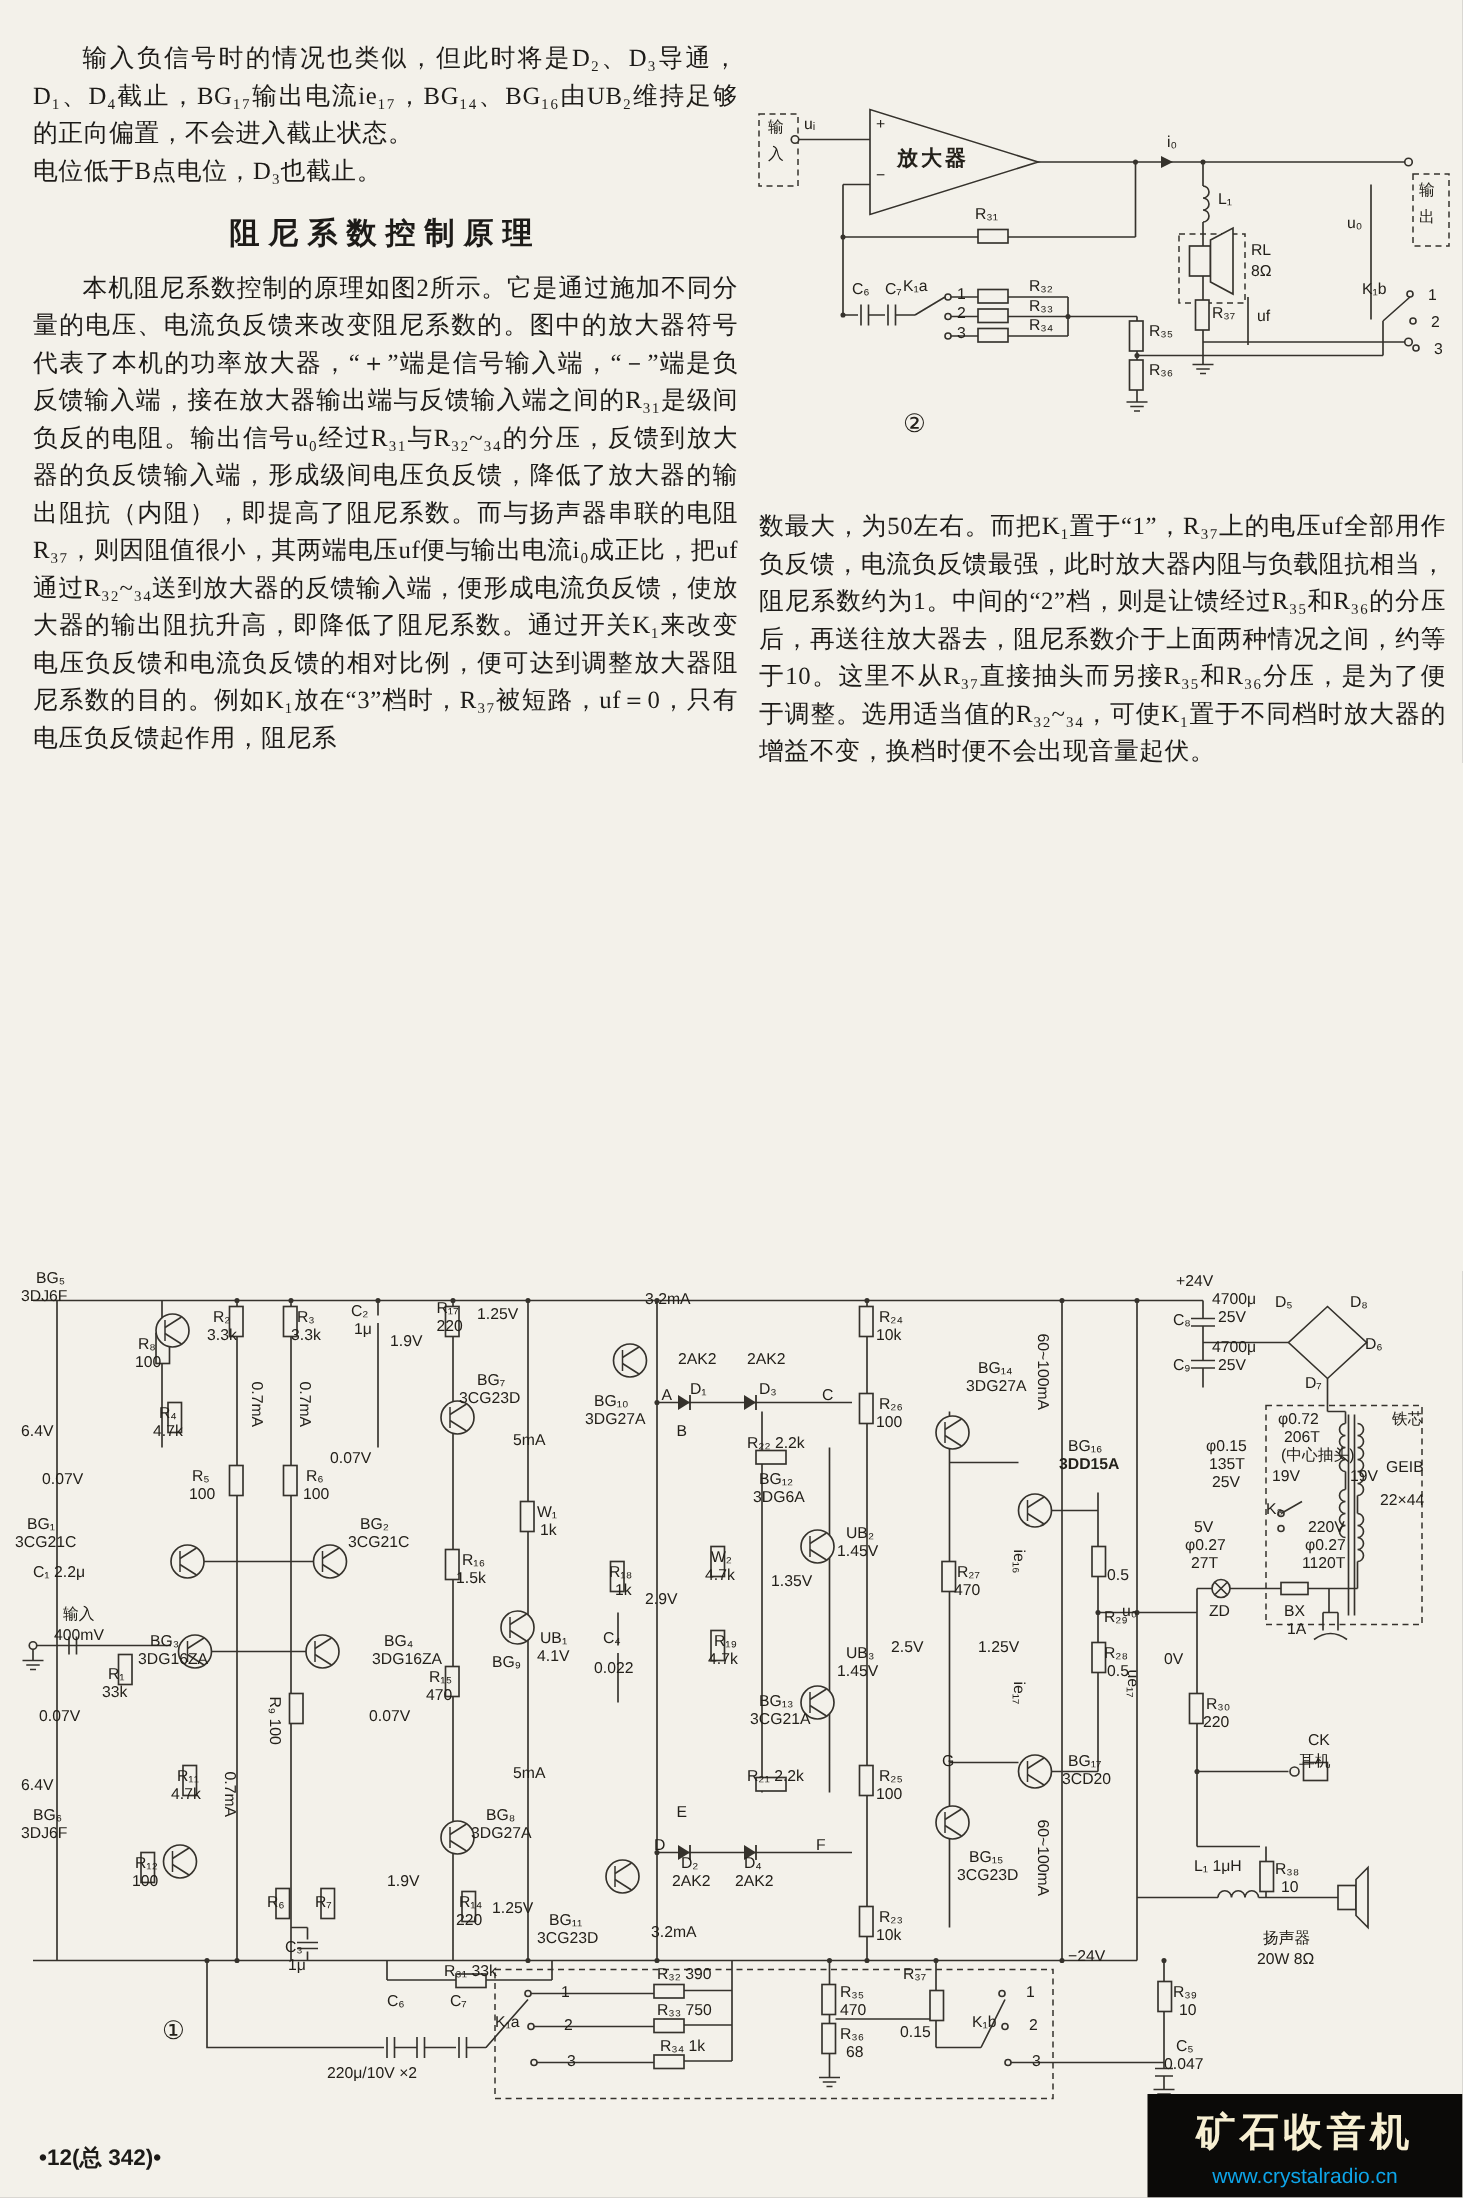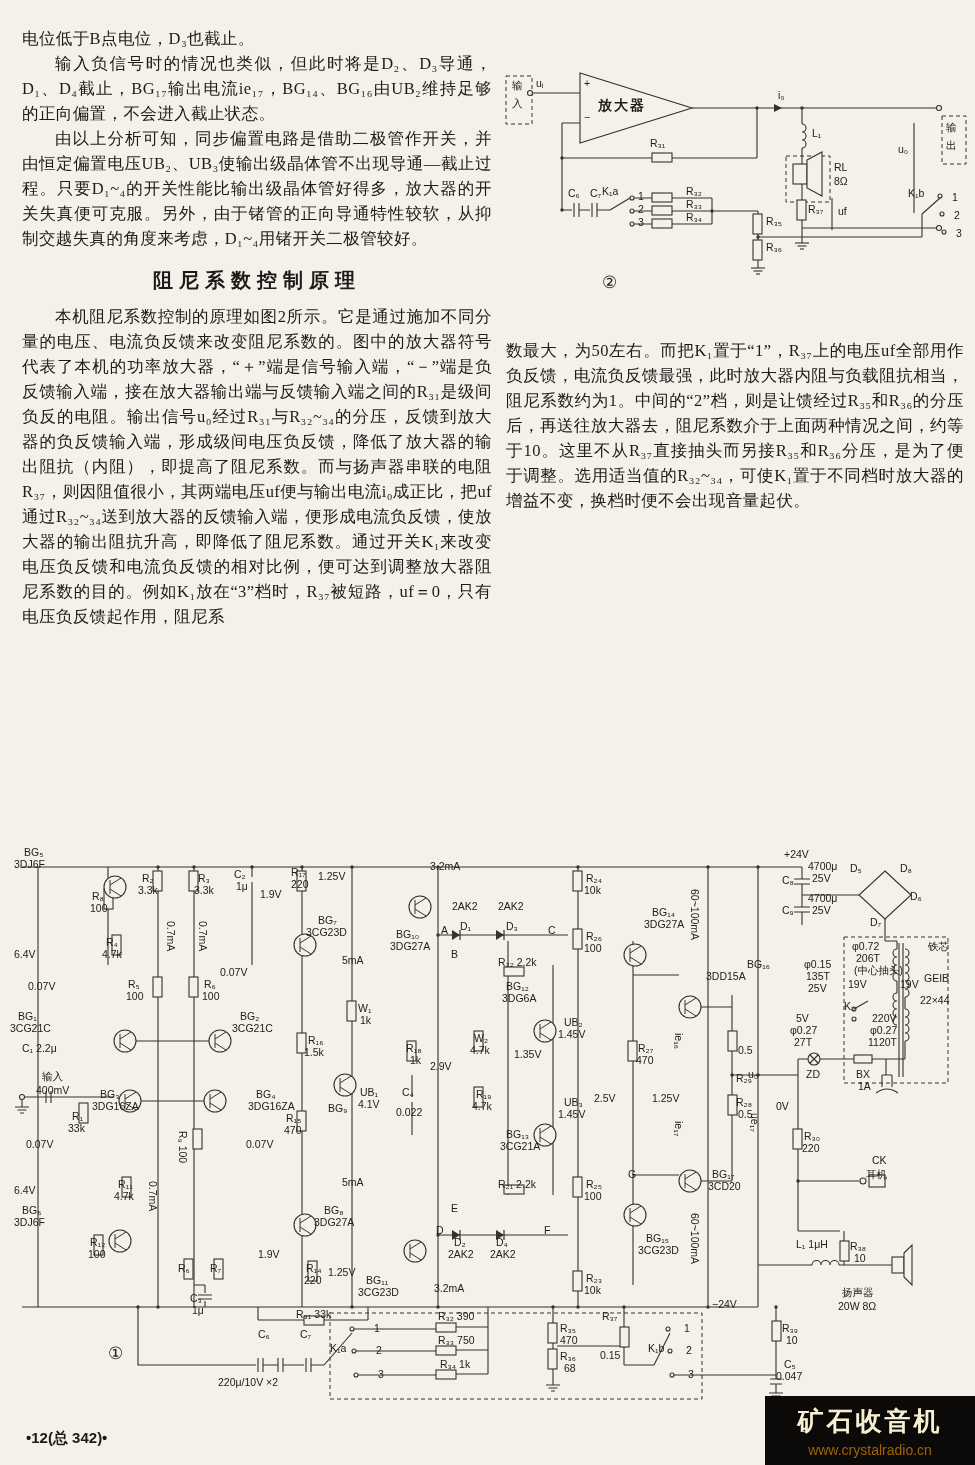--- a/index.html
+++ b/index.html
@@ -16,31 +16,30 @@
   .sym{stroke:#35322c;stroke-width:1.1;fill:#f3f1ea}
   .dash{stroke:#35322c;stroke-width:1;fill:none;stroke-dasharray:4 3}
   .dot{fill:#35322c}
   .lbl{position:absolute;font-family:"Liberation Sans",sans-serif;font-size:10.5px;line-height:1;color:#23201a;white-space:nowrap}
   .lbl.rot{transform:rotate(90deg);transform-origin:0 0}
   .lbl.big{font-size:17px}
   .lbl.med{font-size:14px;font-weight:bold;letter-spacing:2px}
   .footer{position:absolute;left:26px;top:1429px;font-size:15px;font-weight:bold;font-family:"Liberation Sans",sans-serif}
   .wm{position:absolute;right:0;top:1396px;width:210px;height:69px;background:#0b0a08;display:flex;flex-direction:column;align-items:center;justify-content:center}
   .wm-title{font-size:26px;font-weight:bold;color:#f7efd2;letter-spacing:3px;font-family:"Liberation Sans",sans-serif}
-  .wm-url{font-size:14px;color:#a16207;margin-top:3px;font-family:"Liberation Sans",sans-serif}
+  .wm-url{font-size:14px;color:#0ea5e9;margin-top:3px;font-family:"Liberation Sans",sans-serif}
 </style>
 </head>
 <body>
 
 <div class="page">
 
   <div class="col" style="left:22px;top:26px;width:470px">
+    <p class="para">输入负信号时的情况也类似，但此时将是D₂、D₃导通，D₁、D₄截止，BG₁₇输出电流ie₁₇，BG₁₄、BG₁₆由UB₂维持足够的正向偏置，不会进入截止状态。</p>
     <p class="para noindent">电位低于B点电位，D₃也截止。</p>
-    <p class="para">输入负信号时的情况也类似，但此时将是D₂、D₃导通，D₁、D₄截止，BG₁₇输出电流ie₁₇，BG₁₄、BG₁₆由UB₂维持足够的正向偏置，不会进入截止状态。</p>
-    <p class="para">由以上分析可知，同步偏置电路是借助二极管作开关，并由恒定偏置电压UB₂、UB₃使输出级晶体管不出现导通—截止过程。只要D₁~₄的开关性能比输出级晶体管好得多，放大器的开关失真便可克服。另外，由于锗管的正向导通特性较软，从抑制交越失真的角度来考虑，D₁~₄用锗开关二极管较好。</p>
     <h2 class="heading">阻尼系数控制原理</h2>
     <p class="para">本机阻尼系数控制的原理如图2所示。它是通过施加不同分量的电压、电流负反馈来改变阻尼系数的。图中的放大器符号代表了本机的功率放大器，“＋”端是信号输入端，“－”端是负反馈输入端，接在放大器输出端与反馈输入端之间的R₃₁是级间负反的电阻。输出信号u₀经过R₃₁与R₃₂~₃₄的分压，反馈到放大器的负反馈输入端，形成级间电压负反馈，降低了放大器的输出阻抗（内阻），即提高了阻尼系数。而与扬声器串联的电阻R₃₇，则因阻值很小，其两端电压uf便与输出电流i₀成正比，把uf通过R₃₂~₃₄送到放大器的反馈输入端，便形成电流负反馈，使放大器的输出阻抗升高，即降低了阻尼系数。通过开关K₁来改变电压负反馈和电流负反馈的相对比例，便可达到调整放大器阻尼系数的目的。例如K₁放在“3”档时，R₃₇被短路，uf＝0，只有电压负反馈起作用，阻尼系</p>
   </div>
 
   <div class="fig" style="left:502px;top:48px;width:465px;height:285px">
     <svg width="465" height="285" viewBox="0 0 465 285">
       <rect class="dash" x="4" y="28" width="26" height="48"></rect>
       <rect class="dash" x="440" y="68" width="24" height="48"></rect>
       <rect class="dash" x="284" y="108" width="44" height="46"></rect>
       <path class="wire" d="M30 45 H78 M78 75 H60 M60 75 V162 M190 60 H434 M300 60 V76 M300 100 V116 M300 136 V152 M300 172 V195 M300 180 H434 M60 110 H150 M170 110 H255 M255 110 V60 M60 162 H70 M77 162 H88 M95 162 H108 M132 150 H150 M132 163 H150 M132 176 H150 M170 150 H210 M170 163 H210 M170 176 H210 M210 150 V176 M210 163 H256 M256 163 V166 M256 186 V192 M256 212 V220 M256 189 H420 M420 189 V166 M420 166 L438 150 M412 75 V165 M330 150 V182 M108 162 L128 150 M72 155 V169 M77 155 V169 M90 155 V169 M95 155 V169"></path>
@@ -393,22 +392,22 @@
         <span class="lbl" style="left: 628px; top: 210px;">470</span>
         <span class="lbl" style="left: 586px; top: 248px;">2.5V</span>
         <span class="lbl" style="left: 644px; top: 248px;">1.25V</span>
         <span class="lbl" style="left: 578px; top: 334px;">R₂₅</span>
         <span class="lbl" style="left: 576px; top: 346px;">100</span>
         <span class="lbl" style="left: 638px; top: 388px;">BG₁₅</span>
         <span class="lbl" style="left: 630px; top: 400px;">3CG23D</span>
         <span class="lbl" style="left: 578px; top: 428px;">R₂₃</span>
         <span class="lbl" style="left: 576px; top: 440px;">10k</span>
         <span class="lbl" style="left: 620px; top: 324px;">G</span>
-        <span class="lbl" style="left: 704px; top: 114px; margin-left: 35px;">BG₁₆</span>
-        <span class="lbl" style="left: 698px; top: 126px;">3DD15A</span>
+        <span class="lbl" style="left: 704px; top: 114px;">BG₁₆</span>
+        <span class="lbl" style="left: 698px; top: 126px; font-weight: bold;">3DD15A</span>
         <span class="lbl rot" style="left: 692px; top: 44px;">60~100mA</span>
         <span class="lbl rot" style="left: 692px; top: 368px;">60~100mA</span>
         <span class="lbl rot" style="left: 676px; top: 188px;">ie₁₆</span>
         <span class="lbl" style="left: 728px; top: 188px; margin-top: 40px;">R₂₉</span>
         <span class="lbl" style="left: 730px; top: 200px;">0.5</span>
         <span class="lbl" style="left: 740px; top: 224px;">u₀</span>
         <span class="lbl" style="left: 728px; top: 252px;">R₂₈</span>
         <span class="lbl" style="left: 730px; top: 264px;">0.5</span>
         <span class="lbl rot" style="left: 676px; top: 276px;">ie₁₇</span>
         <span class="lbl rot" style="left: 752px; top: 268px;">ue₁₇</span>

